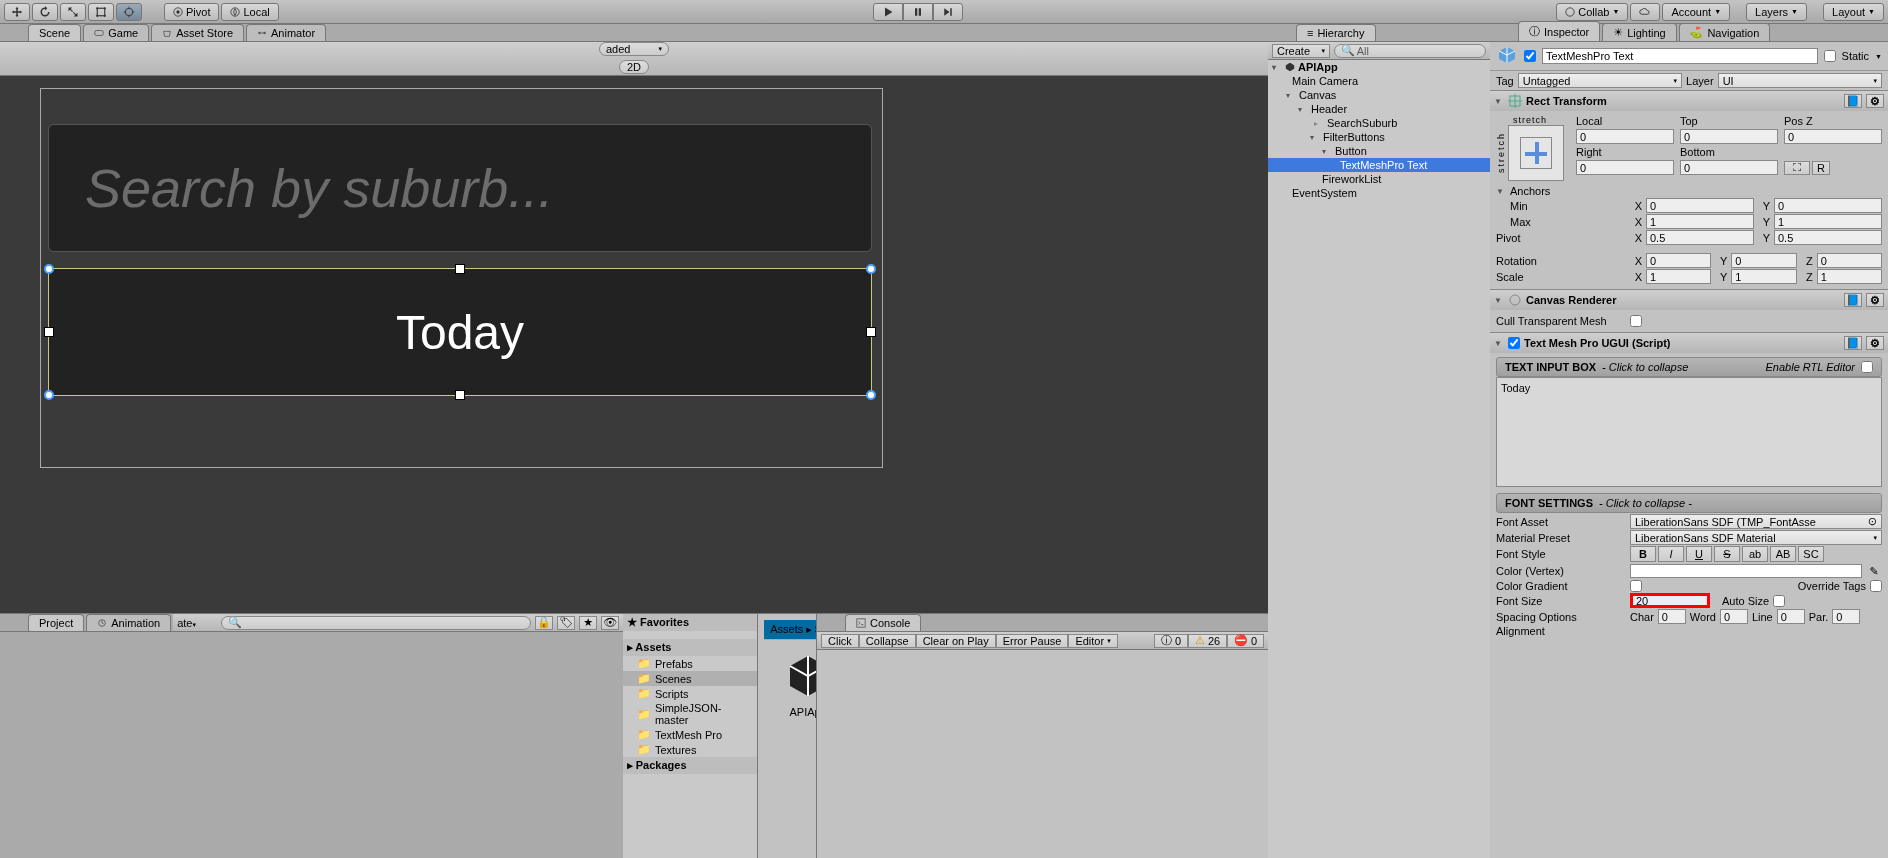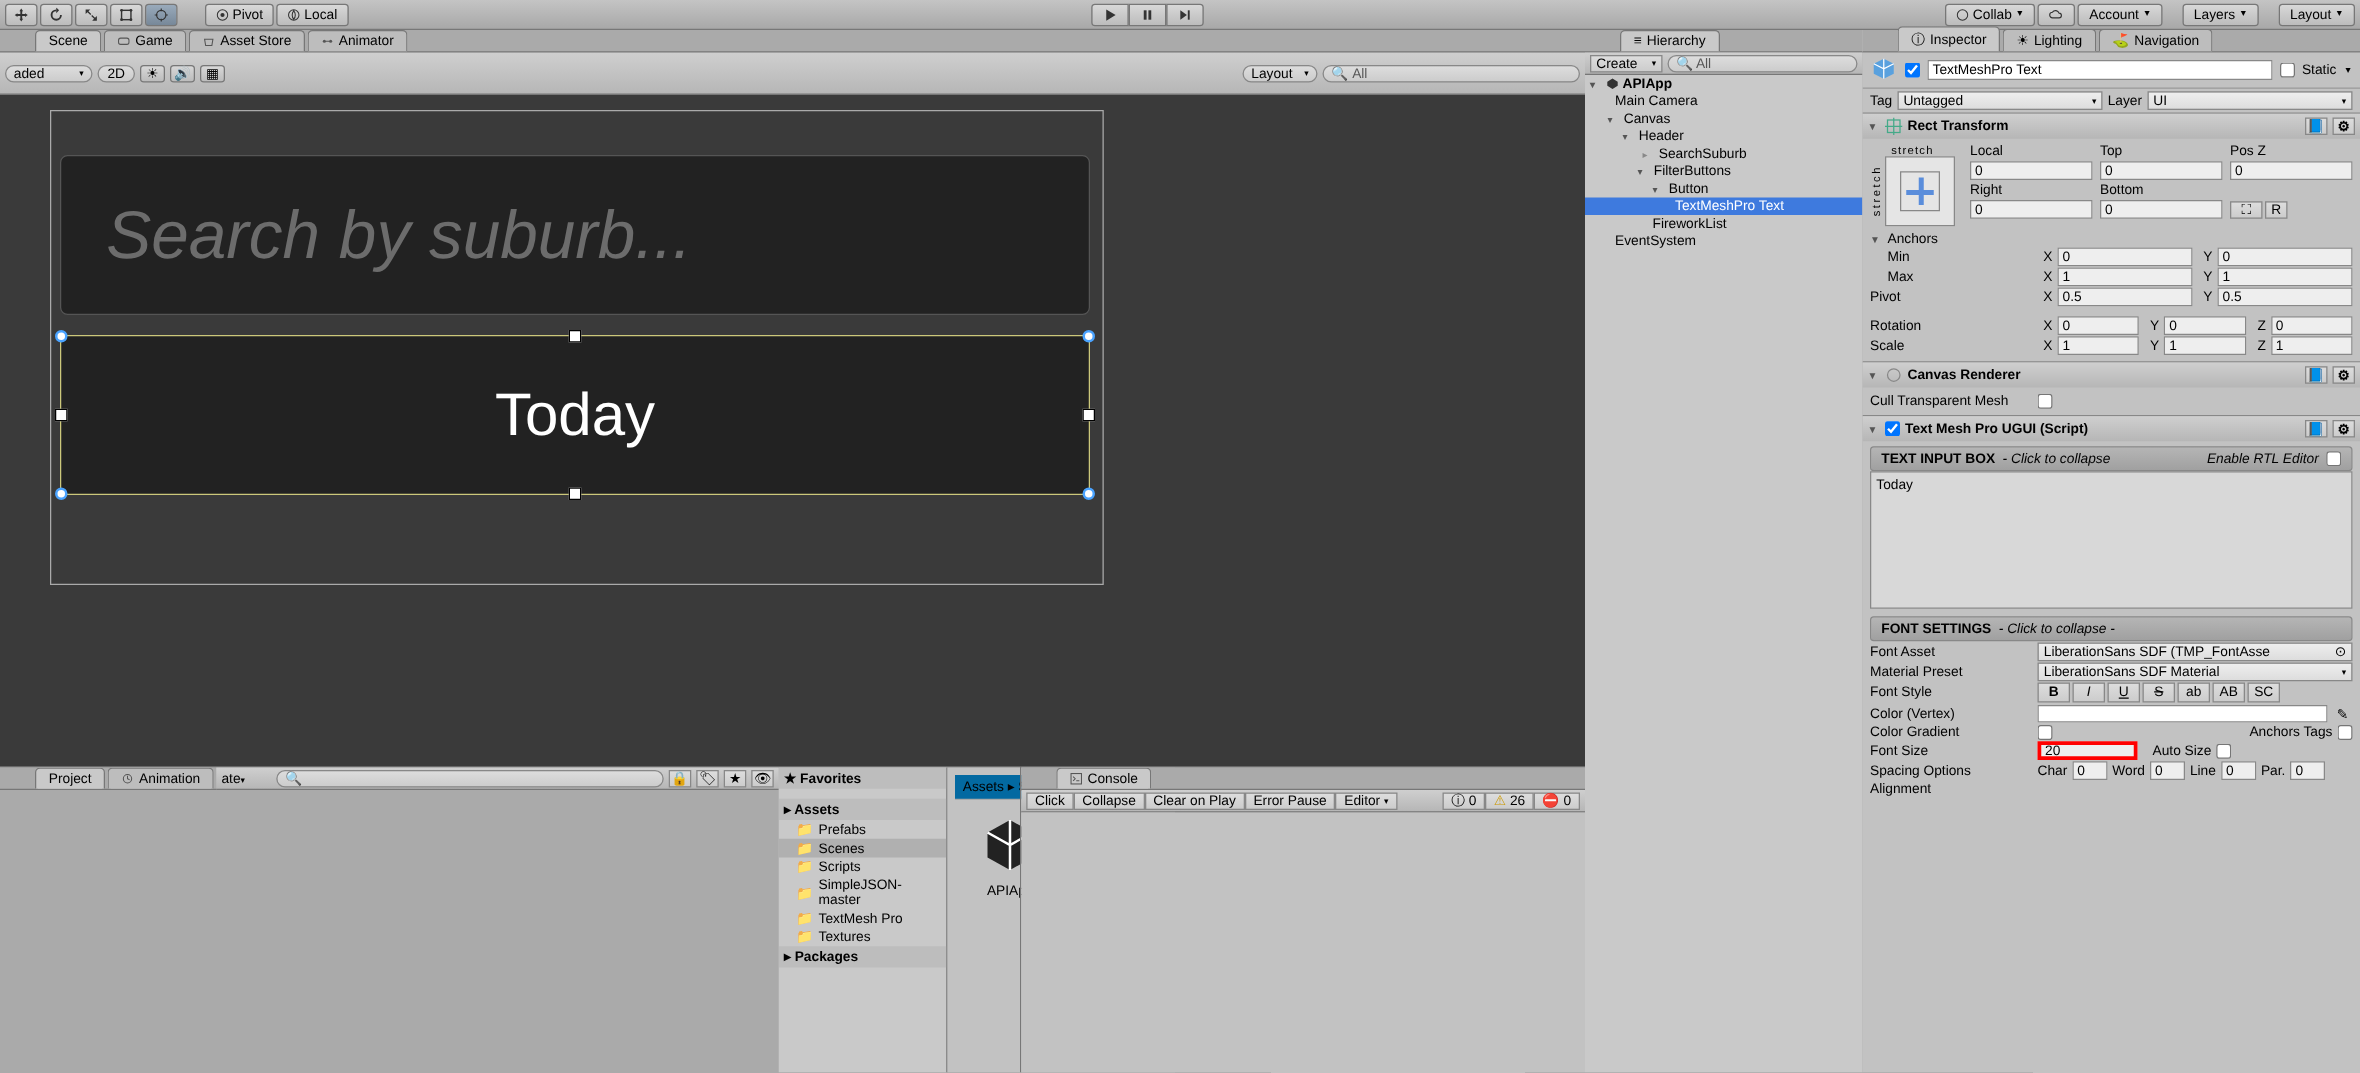--- a/index.html
+++ b/index.html
@@ -25,21 +25,21 @@
 .right-col{ width:398px; display:flex; flex-direction:column; background:#c2c2c2; }
 
 
 .tabstrip { height:18px; display:flex; align-items:flex-end; background:#aaa; border-bottom:1px solid #777;padding-left:28px; }
 .tab { padding:2px 10px; background:#bdbdbd; border:1px solid #777; border-bottom:none; margin-right:2px; border-radius:4px 4px 0 0; cursor:pointer; display:flex; align-items:center; gap:4px; }
 .tab.active { background:#c9c9c9; }
 .mini-icon { width:10px; height:10px; }
 
 
 .scene-area { position:relative; flex:1; background:#5a5a5a; display:flex; flex-direction:column; }
-.scene-toolbar { height:34px; background:linear-gradient(#cfcfcf,#b6b6b6); border-bottom:1px solid #777; display:flex; align-items:center; gap:4px; padding:0 4px; }
+.scene-toolbar { height:34px; background:linear-gradient(#cfcfcf,#b6b6b6); border-bottom:1px solid #777; display:flex; align-items:center; gap:4px; padding:0 4px;flex-direction:column; }
 .scene-toolbar .field { background:linear-gradient(#ddd,#ccc); border:1px solid #888; border-radius:8px; height:14px; padding:0 6px; display:flex; align-items:center; }
 .scene-toolbar .search { width:206px; }
 .scene-view { flex:1; position:relative; background:#3a3a3a; overflow:hidden; }
 .canvas-frame { position:absolute; left:40px; top:12px; width:843px; height:380px; border:1px solid #aaa; }
 .search-box { position:absolute; left:48px; top:48px; width:824px; height:128px; background:#222; border:1px solid #555; border-radius:6px; display:flex; align-items:center; padding-left:36px; }
 .search-box span { color:#6c6c6c; font-size:54px; font-style:italic; }
 .today-box { position:absolute; left:48px; top:192px; width:824px; height:128px; background:#222; border:1px solid #ccc87b; display:flex; align-items:center; justify-content:center; }
 .today-box span { color:#fff; font-size:48px; }
 .sel-handle { position:absolute; width:10px; height:10px; background:#fff; border:1px solid #000; }
 .sel-circle { position:absolute; width:10px; height:10px; border:2px solid #4aa3ff; background:#fff; border-radius:50%; }
@@ -669,21 +669,21 @@
           </div>
           <div class="row-flex">
               <span class="label">Color (Vertex)</span>
               <div class="color-swatch"></div>
               <div class="eyedrop">✎</div>
             </div>
           <div class="row-flex">
               <span class="label">Color Gradient</span>
               <input type="checkbox" style="">
               <div class="spacer"></div>
-              <span>Anchors Tags</span>
+              <span>Override Tags</span>
               <input type="checkbox" style="">
             </div>
           <div class="row-flex">
               <span class="label">Font Size</span>
               <div class="num-field red-box" style="width:80px">
                 <span>20</span>
               </div>
               <span style="margin-left:8px">Auto Size</span>
               <input type="checkbox" style="">
             </div>

